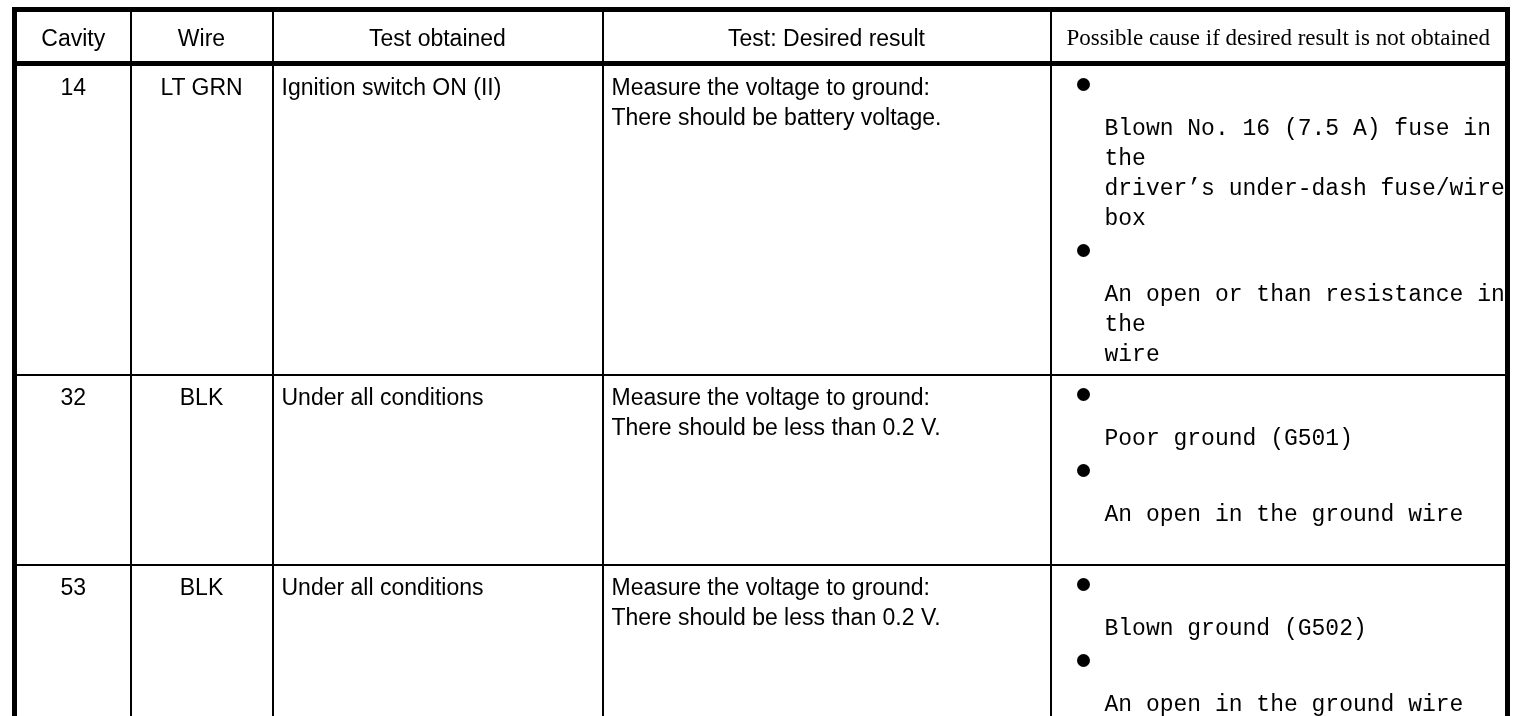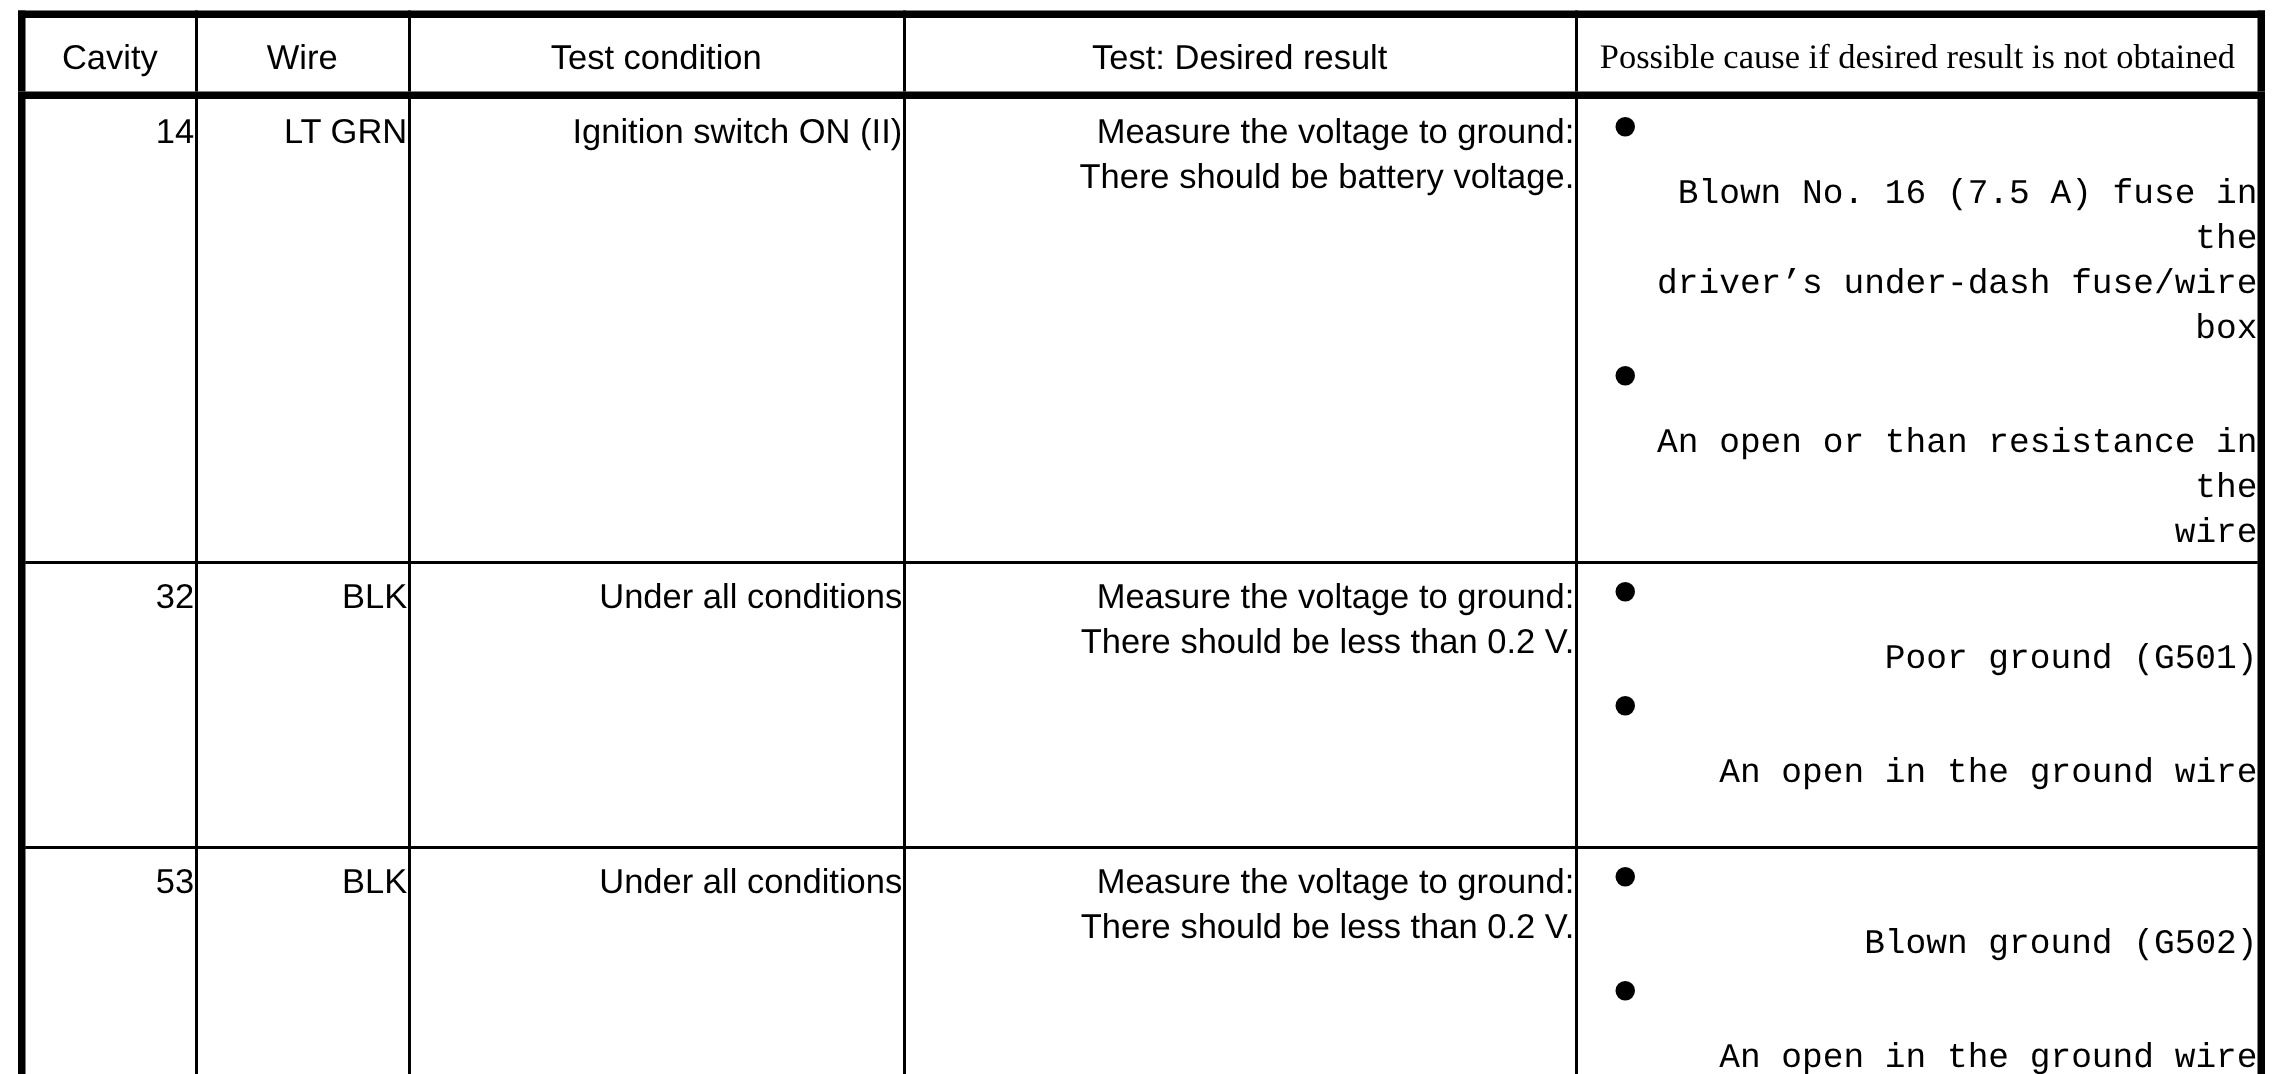--- a/index.html
+++ b/index.html
@@ -63,21 +63,20 @@
 
   
   .diag-table tbody td {
     border-right: 2px solid #000;
     border-bottom: 2px solid #000;
     font-size: 23px;
     line-height: 30px;
     vertical-align: top;
     padding: 6px 0 0 0;
     box-sizing: border-box;
-    text-align: right;
   }
   .diag-table tbody td:last-child { border-right: none; }
   .diag-table tbody tr:last-child td { border-bottom: 5px solid #000; }
 
   .cell-center { text-align: center; }
   .cell-left   { text-align: left; padding-left: 8px !important; }
 
   .row-tall  { height: 250px; }
   .row-mid   { height: 190px; margin-top: 48px; }
   .row-last  { height: 195px; }
@@ -125,21 +124,21 @@
       <col class="c-wire">
       <col class="c-cond">
       <col class="c-test">
       <col class="c-cause">
     </colgroup>
 
     <thead>
       <tr>
         <th>Cavity</th>
         <th>Wire</th>
-        <th>Test condition</th>
+        <th>Test obtained</th>
         <th>Test: Desired result</th>
         <th>Possible cause if desired result is not obtained</th>
       </tr>
     </thead>
 
     <tbody>
 
       <tr class="row-tall">
         <td class="cell-center">14</td>
         <td class="cell-center">LT GRN</td>

